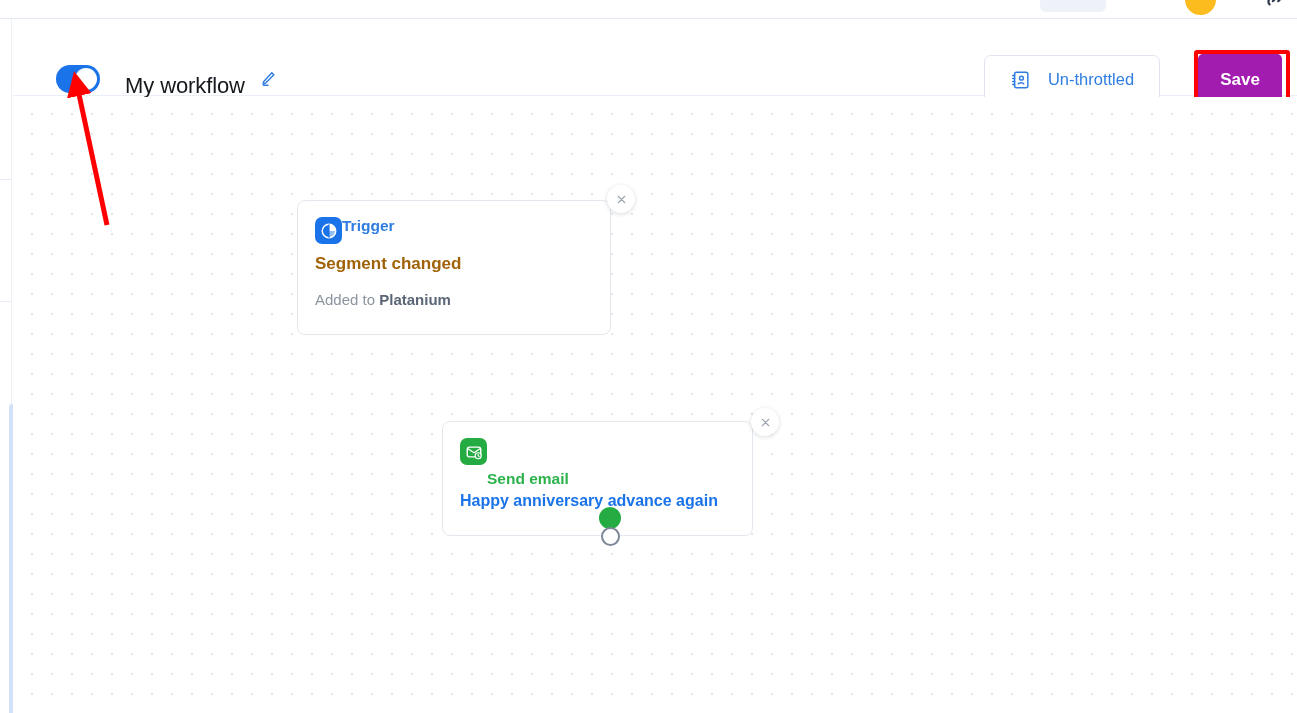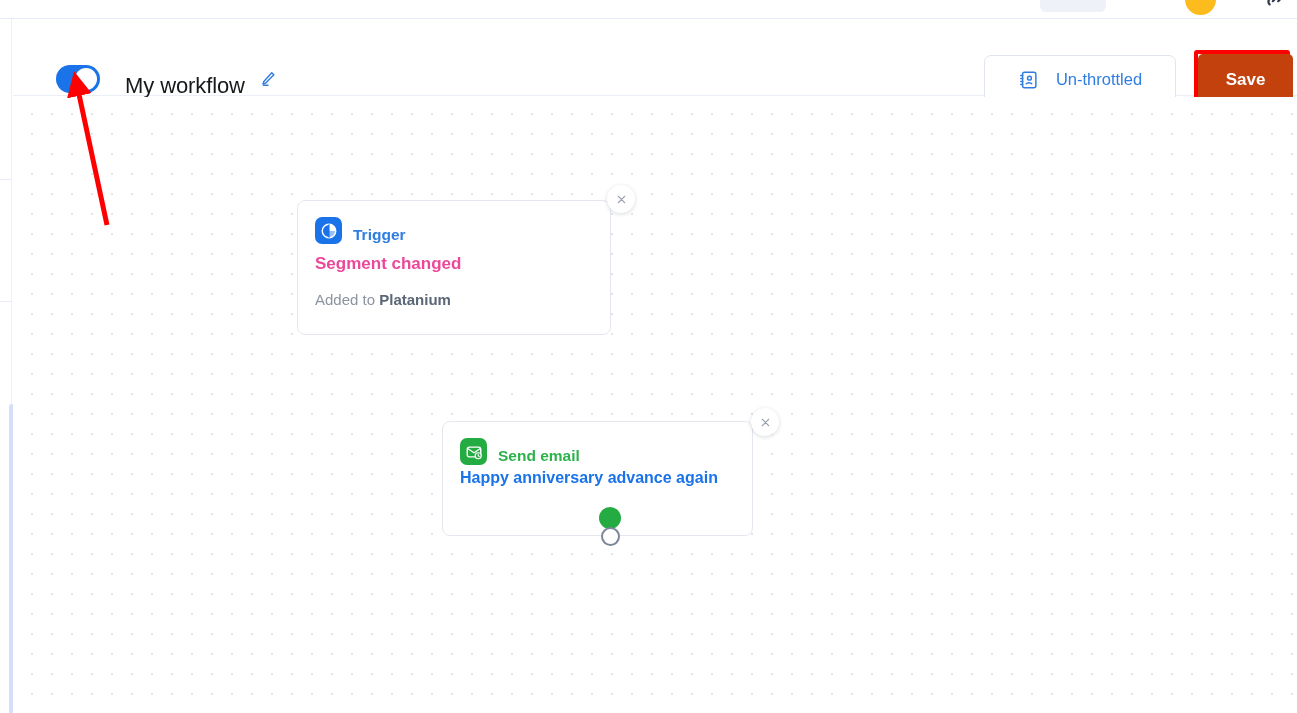--- a/index.html
+++ b/index.html
@@ -117,21 +117,21 @@
     position: absolute;
     left: 245px; top: 50px;
     width: 20px; height: 20px;
     color: #2f7de1;
     cursor: pointer;
   }
 
   .btn-throttle {
     position: absolute;
     left: 971px; top: 36px;
-    width: 192px; height: 49px;
+    width: 176px; height: 49px;
     border: 1px solid #dfe4ed;
     border-radius: 7px;
     background: #ffffff;
     display: flex;
     align-items: center;
     justify-content: center;
     gap: 16px;
     cursor: pointer;
   }
   .btn-throttle .lbl {
@@ -144,22 +144,22 @@
   .save-wrap {
     position: absolute;
     left: 1181px; top: 31px;
     width: 96px; height: 60px;
     border: 4px solid #ff0000;
     border-radius: 3px;
   }
   .btn-save {
     position: absolute;
     left: 0; top: 0;
-    width: 95px; height: 52px;
-    background: #c2410c;
+    width: 84px; height: 52px;
+    background: #a21caf;
     border: none;
     border-radius: 5px;
     color: #ffffff;
     font-family: "Liberation Sans", sans-serif;
     font-size: 17px;
     font-weight: bold;
     cursor: pointer;
   }
 
   
@@ -189,48 +189,47 @@
     background: #ffffff;
     border: 1px solid #e4e8ee;
     border-radius: 8px;
     cursor: pointer;
   }
   .node-trigger { left: 284px; top: 103px; width: 314px; height: 135px; }
   .node-email   { left: 429px; top: 324px; width: 311px; height: 115px; }
 
   .node-head {
     display: flex;
-    align-items: flex-end;
-    gap: 11px;
+    align-items: flex-start;
     padding: 16px 0 0 17px;
   }
   .node-badge {
     width: 27px; height: 27px;
     border-radius: 7px;
     display: flex;
     align-items: center;
     justify-content: center;
     flex: 0 0 auto;
   }
   .badge-blue { background: #1a73e8; }
   .badge-green { background: #24ab42; }
 
   .node-kind {
     font-size: 15.5px;
     font-weight: bold;
     white-space: nowrap;
   }
   .kind-blue { color: #2f7de1; }
-  .kind-green { color: #2bb24b; }
+  .kind-green { color: #2bb24b; margin-top: 32px; }
 
   .node-title {
     padding: 10px 0 0 17px;
     font-size: 17px;
     font-weight: bold;
-    color: #ec4899;
+    color: #a16207;
     white-space: nowrap;
   }
   .node-sub {
     padding: 5px 0 0 17px;
     font-size: 15px;
     color: #8b949f;
     white-space: nowrap;
     margin-top: 12px;
   }
   .node-sub b { color: #5b6676; font-weight: bold; }

